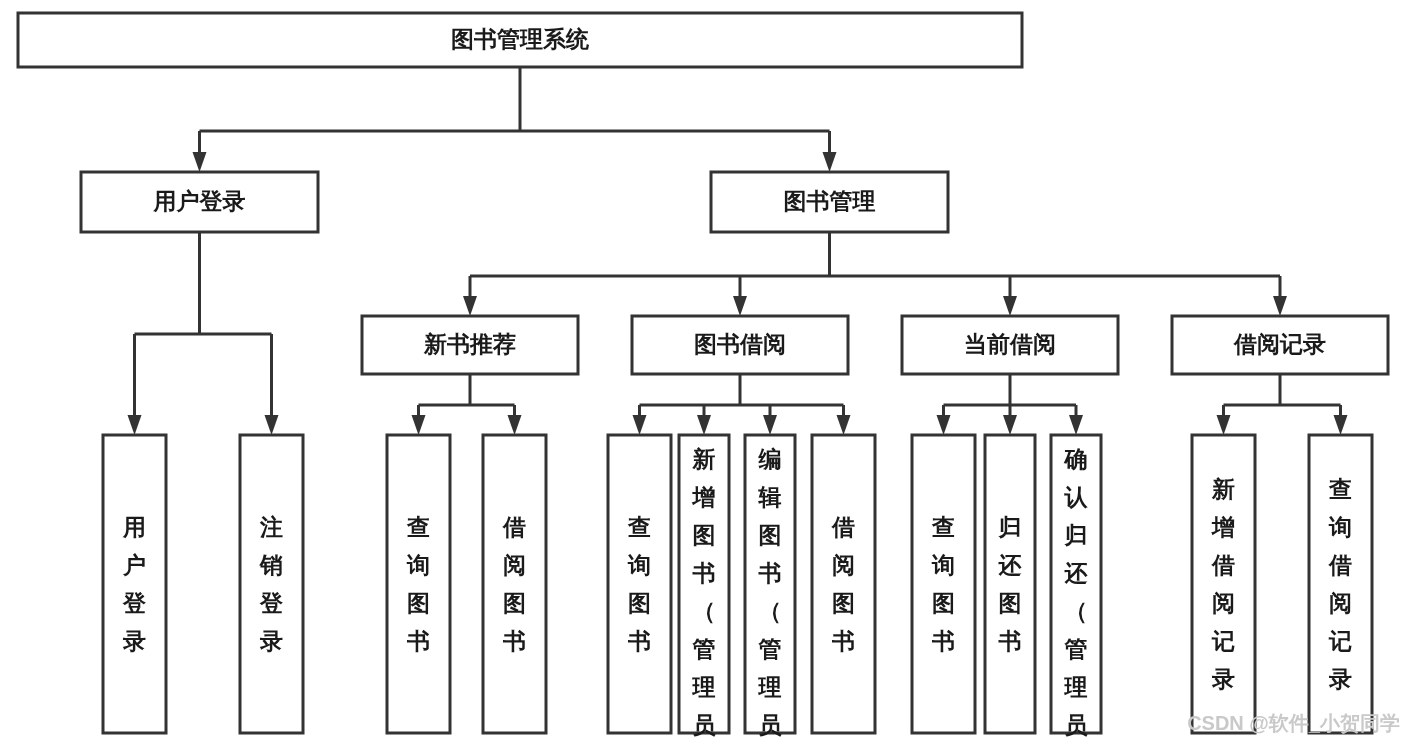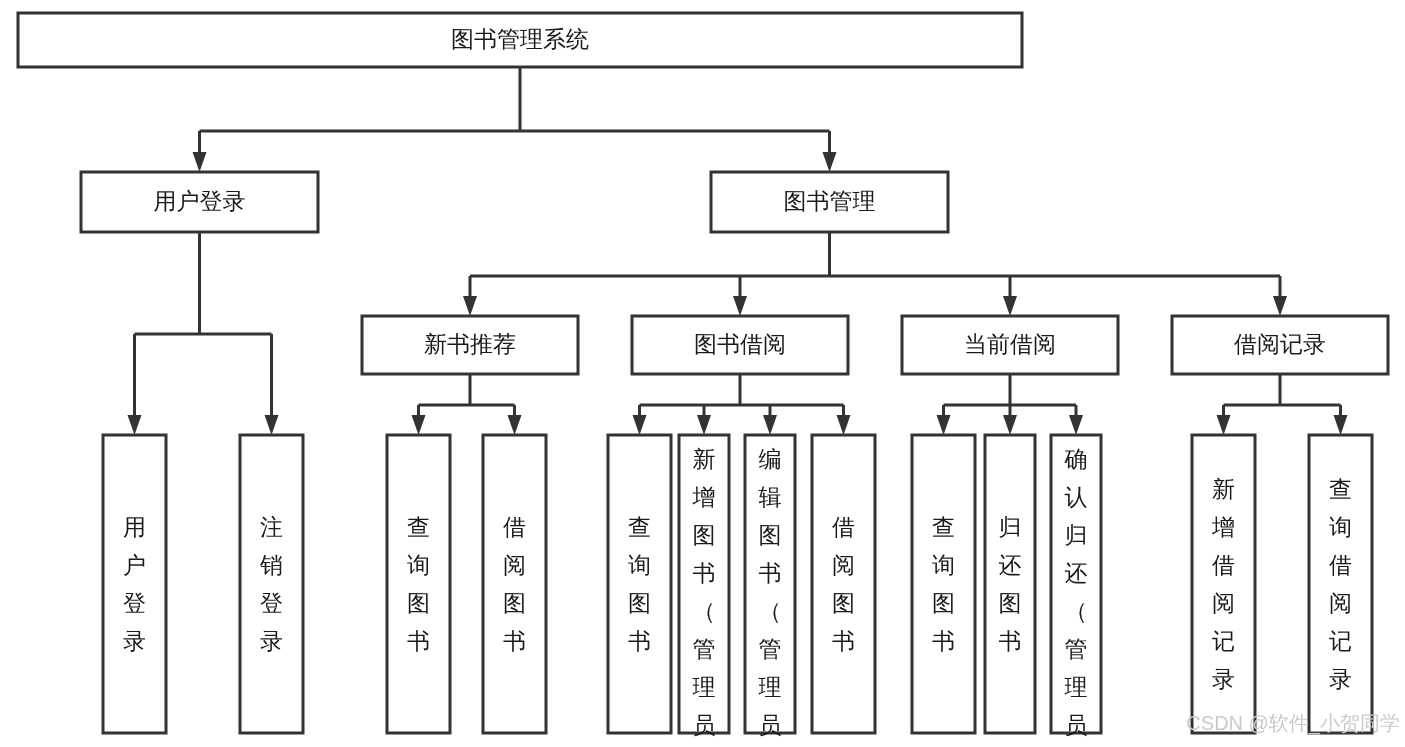--- a/index.html
+++ b/index.html
@@ -11,20 +11,21 @@
     width: 1405px;
     height: 747px;
     font-family: "Liberation Sans", "DejaVu Sans", sans-serif;
     overflow: hidden;
     position: relative;
   }
   #diagram-root {
     position: relative;
     width: 1405px;
     height: 564px;
+    font-weight: bold;
   }
   svg.flow {
     position: absolute;
     top: 0;
     left: 0;
     width: 1405px;
     height: 747px;
   }
   .node-rect {
     fill: #ffffff;

